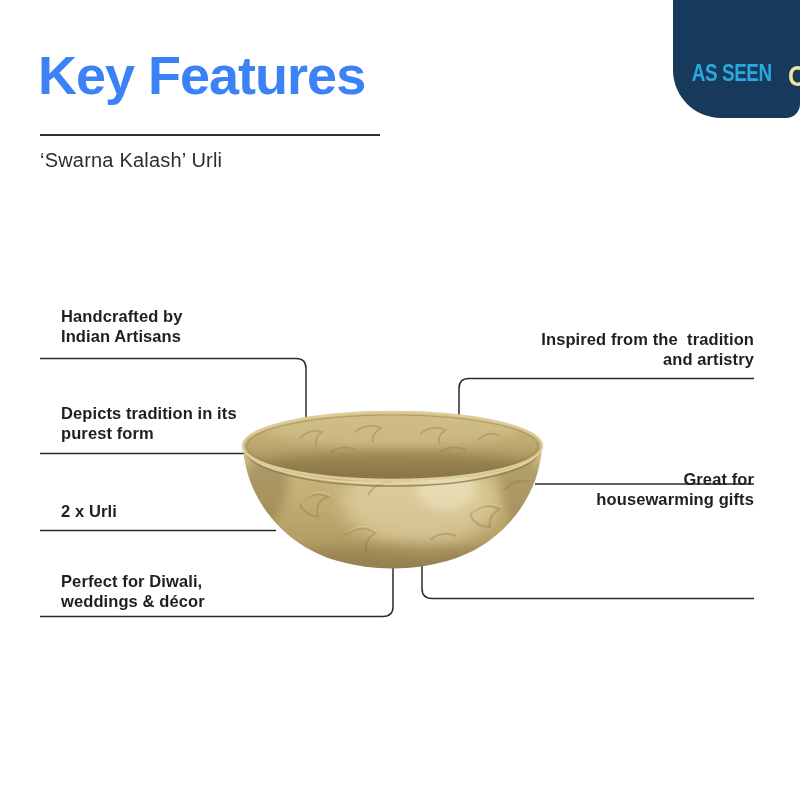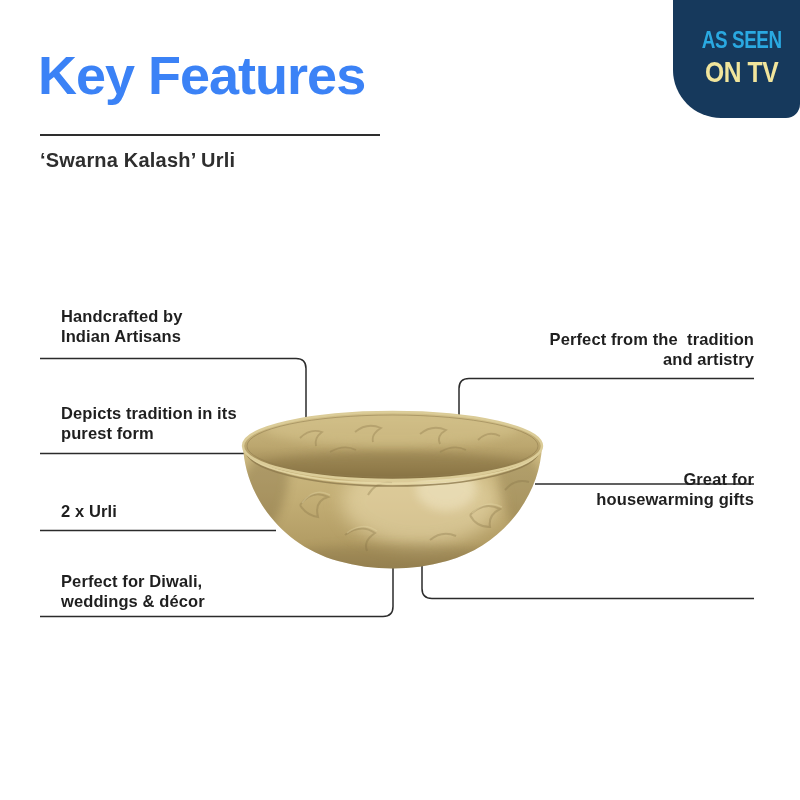--- a/index.html
+++ b/index.html
@@ -7,28 +7,28 @@
     position:relative;width:800px;height:800px;background:#ffffff;overflow:hidden;
     font-family:"Liberation Sans","DejaVu Sans",sans-serif;color:#222;
   }
   
   .title{
     position:absolute;left:38px;top:48px;font-size:54px;line-height:1.0;
     font-weight:700;letter-spacing:-1px;color:#3b82f6;
   }
   .title-rule{position:absolute;left:40px;top:134px;width:340px;height:2px;background:#2e2e2e;}
   .subtitle{
-    position:absolute;left:40px;top:149px;font-size:20px;font-weight:700;
+    position:absolute;left:40px;top:149px;font-size:20px;font-weight:400;
     letter-spacing:0.2px;color:#2e2e2e;
   }
   
   .badge{
     position:absolute;top:0;right:0;width:127px;height:118px;
     background:#16395C;border-radius:0 0 14px 48px;
-    display:flex;flex-direction:column;align-items:center;justify-content:flex-start;
+    display:flex;flex-direction:row;align-items:center;justify-content:flex-start;
     padding-top:29px;box-sizing:border-box;padding-left:10px;
   }
   .badge .l1{
     font-weight:700;font-size:23px;line-height:1.0;color:#2AA9E1;
     transform:scaleX(0.82);letter-spacing:-0.5px;white-space:nowrap;
   }
   .badge .l2{
     font-weight:700;font-size:30px;line-height:1.0;color:#F1E59C;margin-top:5px;
     transform:scaleX(0.82);letter-spacing:-0.5px;white-space:nowrap;
   }
@@ -147,18 +147,18 @@
     </g>
   </svg>
 
   <div class="feature left f-l1">Handcrafted by
 Indian Artisans</div>
   <div class="feature left f-l2">Depicts tradition in its
 purest form</div>
   <div class="feature left f-l3">2 x Urli</div>
   <div class="feature left f-l4">Perfect for Diwali,
 weddings &amp; décor</div>
-  <div class="feature right f-r1">Perfect from the  tradition
+  <div class="feature right f-r1">Inspired from the  tradition
 and artistry</div>
   <div class="feature right f-r2">Great for
 housewarming gifts</div>
 
 </div>
 
 </body></html>

